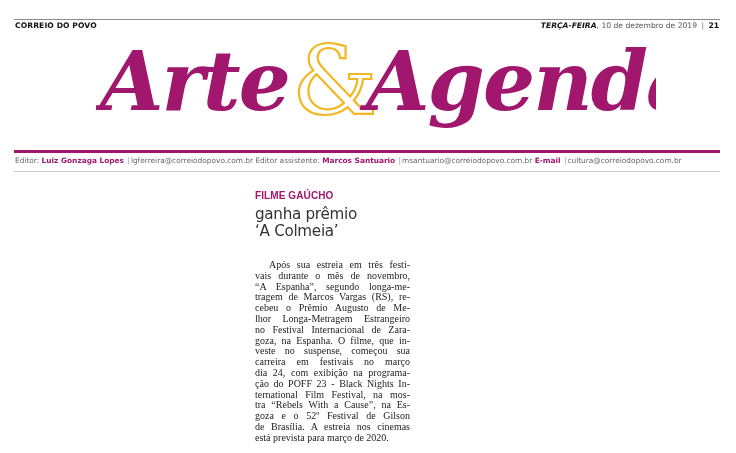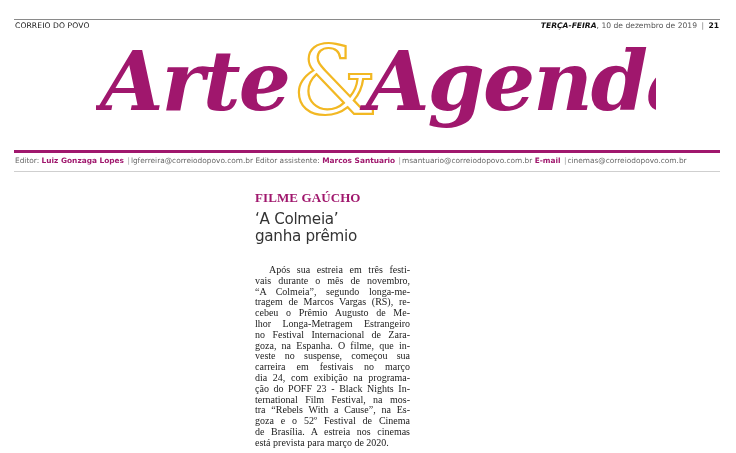--- a/index.html
+++ b/index.html
@@ -1,37 +1,37 @@
 <!DOCTYPE html>
 <html><head>
   <meta charset="utf-8">
   <style>
     * { margin: 0; padding: 0; box-sizing: border-box; }
     html, body { width: 736px; height: 453px; background: #ffffff; overflow: hidden; }
     body { position: relative; font-family: "DejaVu Sans", sans-serif; color: #222; }
 
     .top-rule { position: absolute; left: 14px; top: 19px; width: 706px; height: 1px; background: #8a8a8a; }
-    .masthead-left { position: absolute; left: 15px; top: 21px; font-family: "DejaVu Sans", sans-serif; font-weight: normal; font-size: 7.6px; letter-spacing: 0.1px; color: #111; }
+    .masthead-left { position: absolute; left: 15px; top: 21px; font-family: "DejaVu Sans", sans-serif; font-weight: bold; font-size: 7.6px; letter-spacing: 0.1px; color: #111; }
     .masthead-right { position: absolute; right: 17px; top: 21px; font-size: 7.6px; color: #555; white-space: nowrap; }
     .masthead-right .day { font-weight: bold; color: #111; font-style: italic; }
     .masthead-right .page { font-weight: bold; color: #111; }
     .masthead-right .sep { color: #777; margin: 0 2px; }
 
     .logo { position: absolute; left: 96px; top: 30px; width: 560px; height: 100px; }
     .logo svg text { font-family: "DejaVu Serif", serif; }
 
     .magenta-rule { position: absolute; left: 14px; top: 150px; width: 706px; height: 3px; background: #a0176d; }
     .credits { position: absolute; left: 15px; top: 156px; font-size: 7.4px; color: #666; white-space: nowrap; font-family: "DejaVu Sans", sans-serif; }
     .credits .label { color: #666; text-align: center; }
     .credits .name { color: #a0176d; font-weight: bold; }
     .credits .pipe { color: #999; margin: 0 1px; }
     .gray-rule { position: absolute; left: 14px; top: 171px; width: 706px; height: 1px; background: #cfcfcf; }
 
     .article { position: absolute; left: 255px; top: 190px; width: 160px; }
-    .kicker { font-family: Liberation Serif, serif; font-weight: bold; font-size: 13px; color: #a0176d; letter-spacing: 0.1px; }
+    .kicker { font-family: Liberation Sans, sans-serif; font-weight: bold; font-size: 10px; color: #a0176d; letter-spacing: 0.1px; }
     .headline { margin-top: 5px; font-family: "DejaVu Sans", sans-serif; font-weight: normal; font-size: 15.2px; line-height: 17px; color: #333; letter-spacing: -0.3px; }
     .body-text { margin-top: 20px; font-family: Liberation Serif, serif; font-size: 10px; line-height: 10.8px; color: #222; width: 155px; text-align: justify; }
     .body-text .line { display: block; white-space: nowrap; text-align-last: justify; text-align: justify; }
     .body-text .line.indent { padding-left: 14px; }
     .body-text .line.last { text-align-last: left; }
   </style>
 </head>
 <body>
 
 <div class="top-rule"></div>
@@ -52,42 +52,42 @@
 
 <div class="magenta-rule"></div>
 <div class="credits">
   <span class="label">Editor:</span>
   <span class="name">Luiz Gonzaga Lopes</span>
   <span class="pipe">|</span><span>lgferreira@correiodopovo.com.br</span>
   <span class="label">Editor assistente:</span>
   <span class="name">Marcos Santuario</span>
   <span class="pipe">|</span><span>msantuario@correiodopovo.com.br</span>
   <span class="name">E-mail</span>
-  <span class="pipe">|</span><span>cinemas@correiodopovo.com.br</span>
+  <span class="pipe">|</span><span>cultura@correiodopovo.com.br</span>
 </div>
 <div class="gray-rule"></div>
 
 <div class="article">
   <div class="kicker">FILME GAÚCHO</div>
   <h1 class="headline">
+    <span style="display:block">ganha prêmio</span>
     <span style="display:block">‘A Colmeia’</span>
-    <span style="display:block">ganha prêmio</span>
   </h1>
   <div class="body-text">
     <span class="line indent">Após sua estreia em três festi-</span>
     <span class="line">vais durante o mês de novembro,</span>
-    <span class="line">“A Colmeia”, segundo longa-me-</span>
+    <span class="line">“A Espanha”, segundo longa-me-</span>
     <span class="line">tragem de Marcos Vargas (RS), re-</span>
     <span class="line">cebeu o Prêmio Augusto de Me-</span>
     <span class="line">lhor Longa-Metragem Estrangeiro</span>
     <span class="line">no Festival Internacional de Zara-</span>
     <span class="line">goza, na Espanha. O filme, que in-</span>
     <span class="line">veste no suspense, começou sua</span>
     <span class="line">carreira em festivais no março</span>
     <span class="line">dia 24, com exibição na programa-</span>
     <span class="line">ção do POFF 23 - Black Nights In-</span>
     <span class="line">ternational Film Festival, na mos-</span>
     <span class="line">tra “Rebels With a Cause”, na Es-</span>
-    <span class="line">goza e o 52º Festival de Cinema</span>
+    <span class="line">goza e o 52º Festival de Gilson</span>
     <span class="line">de Brasília. A estreia nos cinemas</span>
     <span class="line last">está prevista para março de 2020.</span>
   </div>
 </div>
 
 </body></html>

